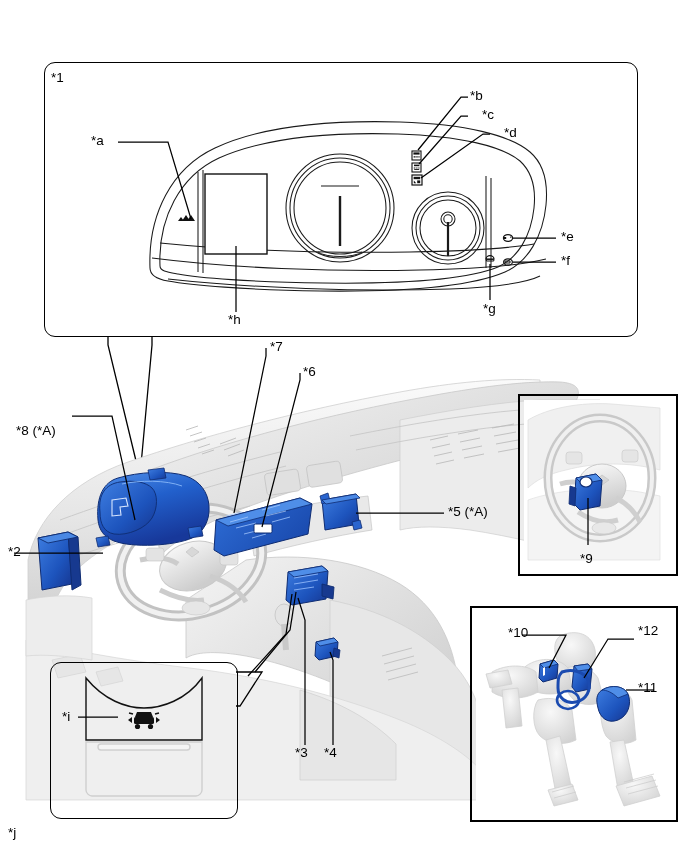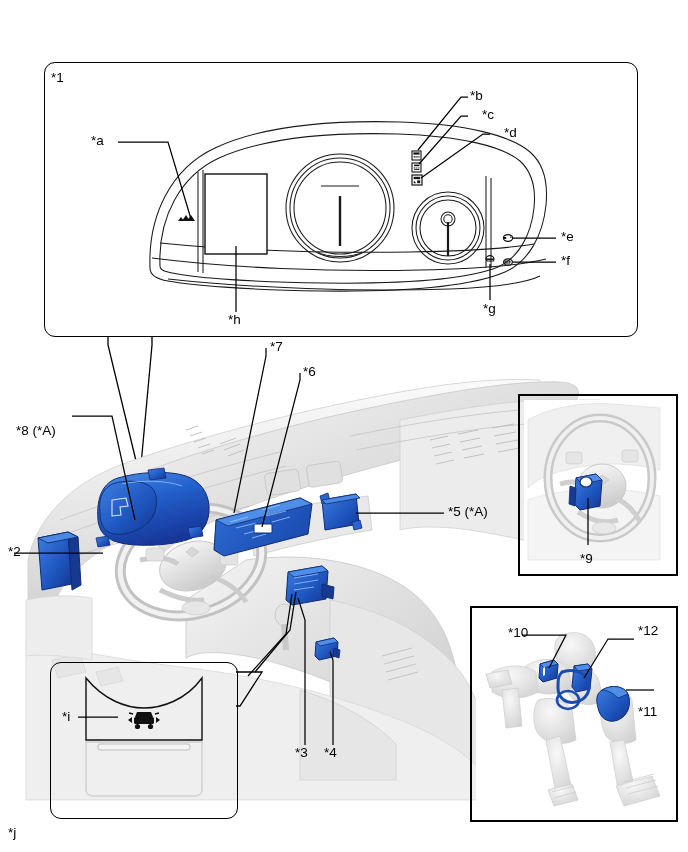--- a/index.html
+++ b/index.html
@@ -471,16 +471,16 @@
 
   <span class="lbl" style="left:8px;top:545px;">*2</span>
   <span class="lbl" style="left:295px;top:746px;">*3</span>
   <span class="lbl" style="left:324px;top:746px;">*4</span>
   <span class="lbl" style="left:448px;top:505px;text-align:right;">*5 (*A)</span>
   <span class="lbl" style="left:303px;top:365px;">*6</span>
   <span class="lbl" style="left:270px;top:340px;">*7</span>
   <span class="lbl" style="left:16px;top:424px;">*8 (*A)</span>
   <span class="lbl" style="left:580px;top:552px;">*9</span>
   <span class="lbl" style="left:494px;top:626px;margin-left:14px;">*10</span>
-  <span class="lbl" style="left:638px;top:681px;margin-top:24px;">*11</span>
+  <span class="lbl" style="left:638px;top:681px;">*11</span>
   <span class="lbl" style="left:638px;top:624px;">*12</span>
 
 </div>
 
 </body></html>

